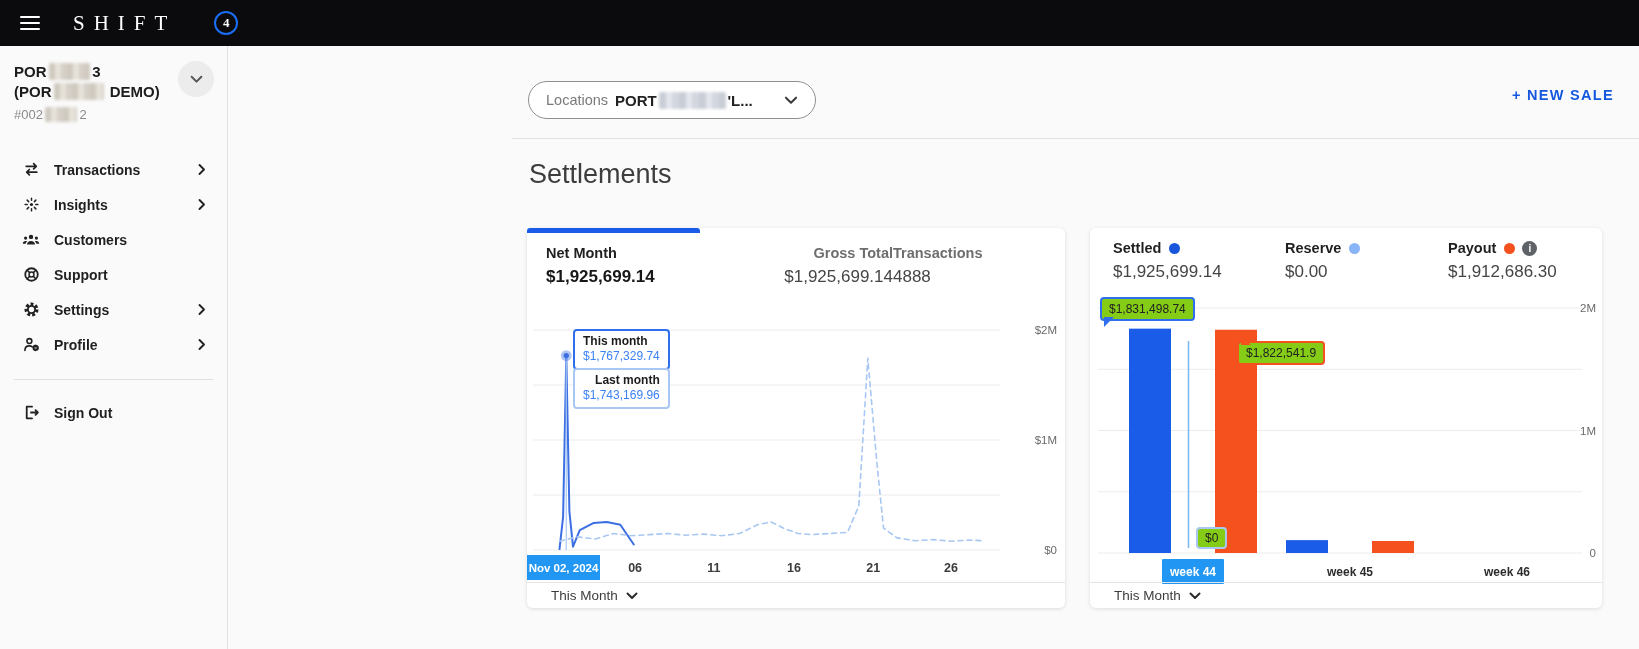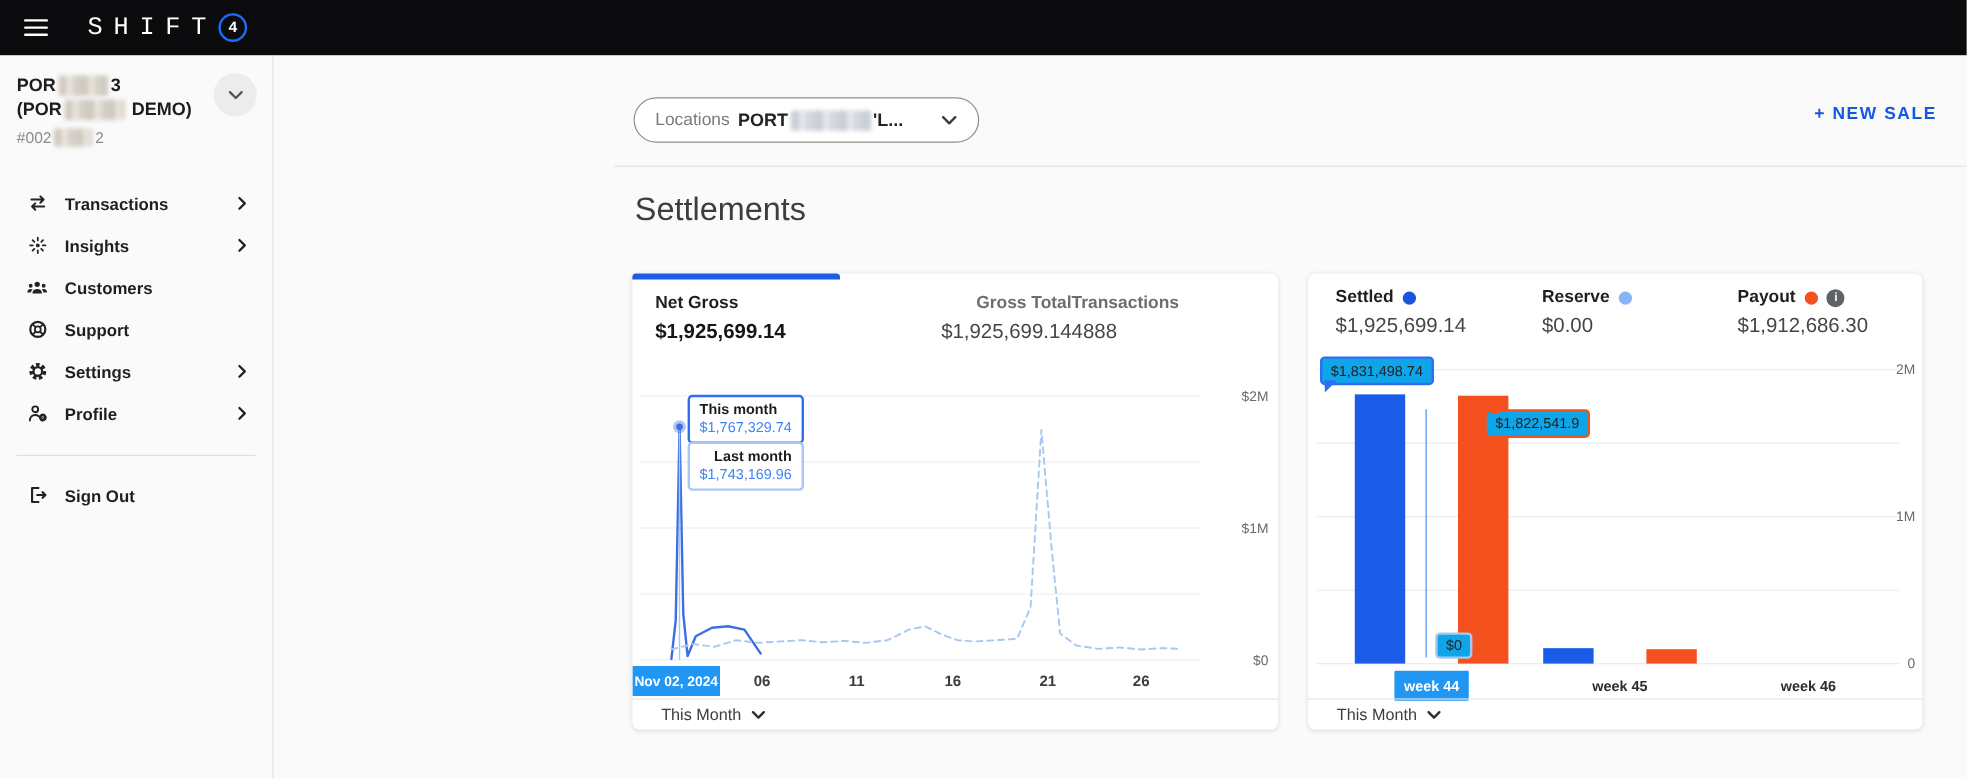--- a/index.html
+++ b/index.html
@@ -3,21 +3,21 @@
 <meta charset="utf-8">
 <style>
   * { margin:0; padding:0; box-sizing:border-box; }
   html,body { width:1639px; height:649px; }
   body { font-family:"Liberation Sans",sans-serif; background:#fafafa; position:relative; overflow:hidden; color:#1f1f1f; }
 
   
   .topbar { position:absolute; left:0; top:0; width:1639px; height:46px; background:#0b0b0d; display:flex; align-items:center; z-index:10; }
   .burger { margin-left:20px; width:20px; cursor:pointer; }
   .burger i { display:block; height:2px; background:#fff; margin:4px 0; border-radius:1px; }
-  .brand { margin-left:33px; display:flex; align-items:center; color:#fff; font-size:21px; font-weight:400; letter-spacing:9px; font-family:Liberation Mono, monospace; }
+  .brand { margin-left:33px; display:flex; align-items:center; color:#fff; font-size:21px; font-weight:400; letter-spacing:9px; font-family:Liberation Serif, serif;gap:37px; }
   .brand-badge { width:24px; height:24px; border:2.5px solid #1a6ef5; border-radius:50%; display:flex; align-items:center; justify-content:center; font-size:13px; font-weight:700; letter-spacing:0; margin-left:1px; }
 
   
   .sidebar { position:absolute; left:0; top:46px; width:228px; bottom:0; background:#fafafa; border-right:1px solid #e3e3e3; }
   .account { padding:16px 52px 0 14px; position:relative; }
   .acct-line { font-weight:700; font-size:15px; line-height:20px; color:#1c1c1c; }
   .acct-id { margin-top:5px; font-size:13px; color:#8a8a8a; font-weight:400; }
   .acct-toggle { position:absolute; top:15px; right:13px; width:36px; height:36px; border-radius:50%; background:#ececec; display:flex; align-items:center; justify-content:center; cursor:pointer; }
   .redact { color:transparent; border-radius:2px; margin:0 2px; background:repeating-linear-gradient(90deg,#cfc9bf 0 6px,#e6e2da 6px 12px,#d5cfc7 12px 18px); filter:blur(1.6px); }
   .redact.blue { background:repeating-linear-gradient(90deg,#c9cdd6 0 7px,#e3e6ec 7px 13px,#d2d6de 13px 20px); }
@@ -58,21 +58,21 @@
   .chart-wrap { position:absolute; left:0; right:0; }
   .chart1 { top:72px; height:284px; }
   .chart2 { top:68px; height:290px; }
   svg.chart { display:block; }
 
   .tt { position:absolute; background:#fff; border:2px solid #2f6fed; border-radius:4px; padding:3px 8px 4px; font-size:12px; line-height:15px; z-index:3; white-space:nowrap; }
   .tt .t { font-weight:700; color:#1c1c1c; }
   .tt .v { color:#3b82f6; }
   .tt-this { left:46px; top:101px; }
   .tt-last { left:46px; top:140px; border-color:#a9c7f3;text-align:right; }
-  .bt { position:absolute; background:#0ea5e9; border:2px solid #2f6fed; border-radius:4px; padding:3px 7px; font-size:12px; color:#222; z-index:3; white-space:nowrap; }
+  .bt { position:absolute; background:#84cc16; border:2px solid #2f6fed; border-radius:4px; padding:3px 7px; font-size:12px; color:#222; z-index:3; white-space:nowrap; }
   .bt-settled { left:10px; top:69px; }
   .bt-settled::after { content:""; position:absolute; left:2px; bottom:-8px; border:5px solid transparent; border-top-color:#2f6fed; border-left-color:#2f6fed; }
   .bt-payout { left:147px; top:113px; border-color:#f4511e; }
   .bt-payout::after { content:""; position:absolute; left:2px; top:-8px; border:5px solid transparent; border-bottom-color:#f4511e; border-left-color:#f4511e; }
   .bt-zero { left:106px; top:299px; border-color:#a9c7f3; padding:2px 7px; }
 
   .card-footer { position:absolute; left:0; right:0; bottom:0; height:26px; border-top:1px solid #e4e4e4; display:flex; align-items:center; padding-left:24px; gap:8px; font-size:13.5px; font-weight:500; color:#3d3d3d; cursor:pointer; }
 </style>
 </head>
 <body>
@@ -226,21 +226,21 @@
 
   <a class="new-sale">+ NEW SALE</a>
 
   <div class="top-divider"></div>
 
   <h1 class="section-title">Settlements</h1>
 
   <section class="card card1">
     <div class="stats">
       <div class="stat">
-        <span class="stat-label dark">Net Gross</span>
+        <span class="stat-label dark">Net Month</span>
         <span class="stat-value em">$1,925,699.14</span>
       </div>
       <div class="stat">
         <span class="stat-label">Gross Total</span>
         <span class="stat-value">$1,925,699.14</span>
       </div>
       <div class="stat">
         <span class="stat-label">Transactions</span>
         <span class="stat-value">4888</span>
       </div>

